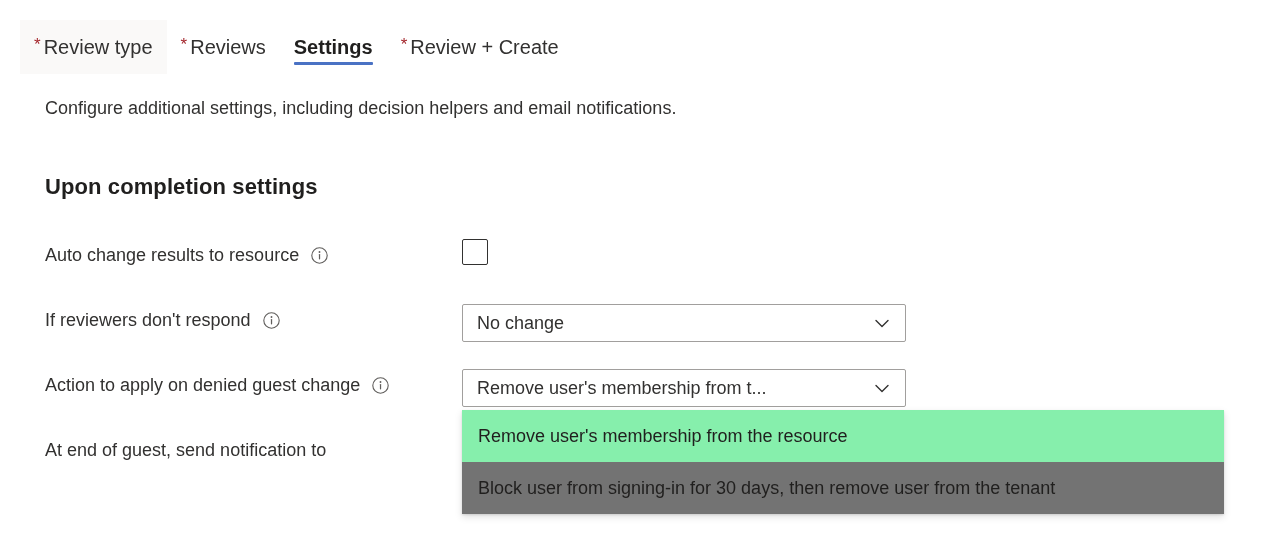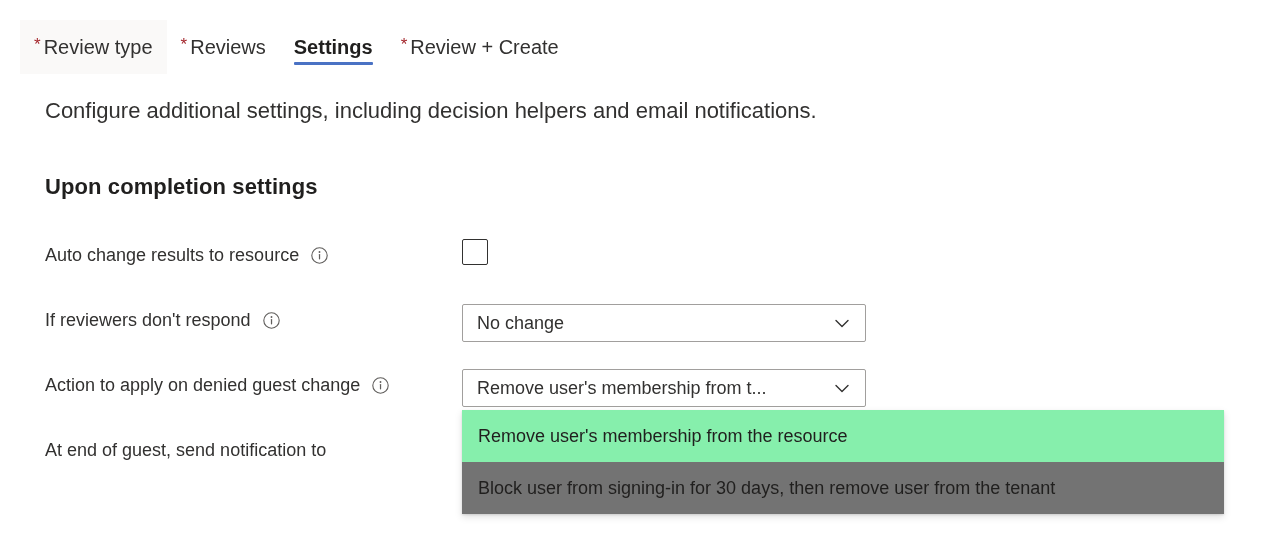--- a/index.html
+++ b/index.html
@@ -61,21 +61,21 @@
   }
 
   
   .content {
     position: absolute;
     left: 45px;
     top: 96px;
     right: 0;
   }
   .intro {
-    font-size: 22px;
+    font-size: 18px;
     color: #323130;
     line-height: 1.4;
     margin: 0;
   }
   .section-heading {
     font-size: 22px;
     font-weight: 600;
     color: #201f1e;
     margin: 0;
     position: absolute;
@@ -131,21 +131,21 @@
     width: 26px;
     height: 26px;
     border: 1.6px solid #323130;
     border-radius: 2px;
     background: #ffffff;
     box-sizing: border-box;
     cursor: pointer;
   }
 
   .combobox {
-    width: 404px;
+    width: 444px;
     height: 38px;
     border: 1px solid #a19f9d;
     border-radius: 2px;
     background: #ffffff;
     box-sizing: border-box;
     display: flex;
     align-items: center;
     padding: 0 10px 0 14px;
     cursor: pointer;
   }

